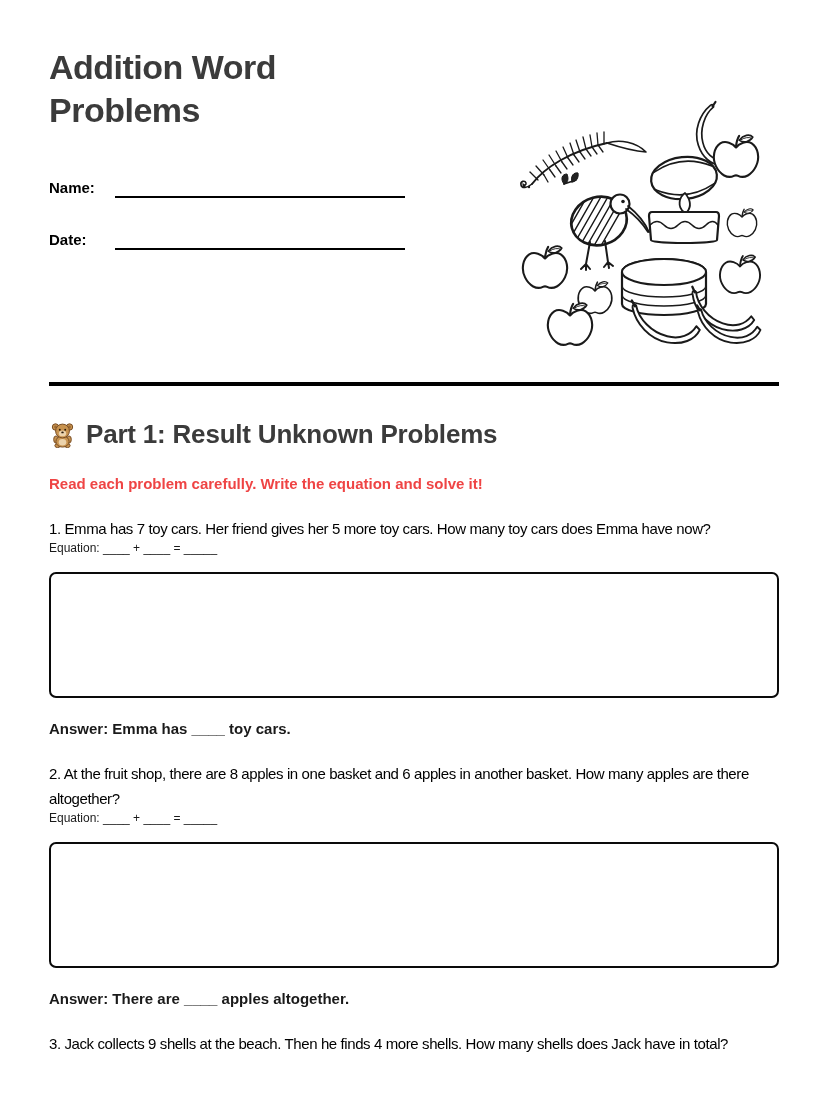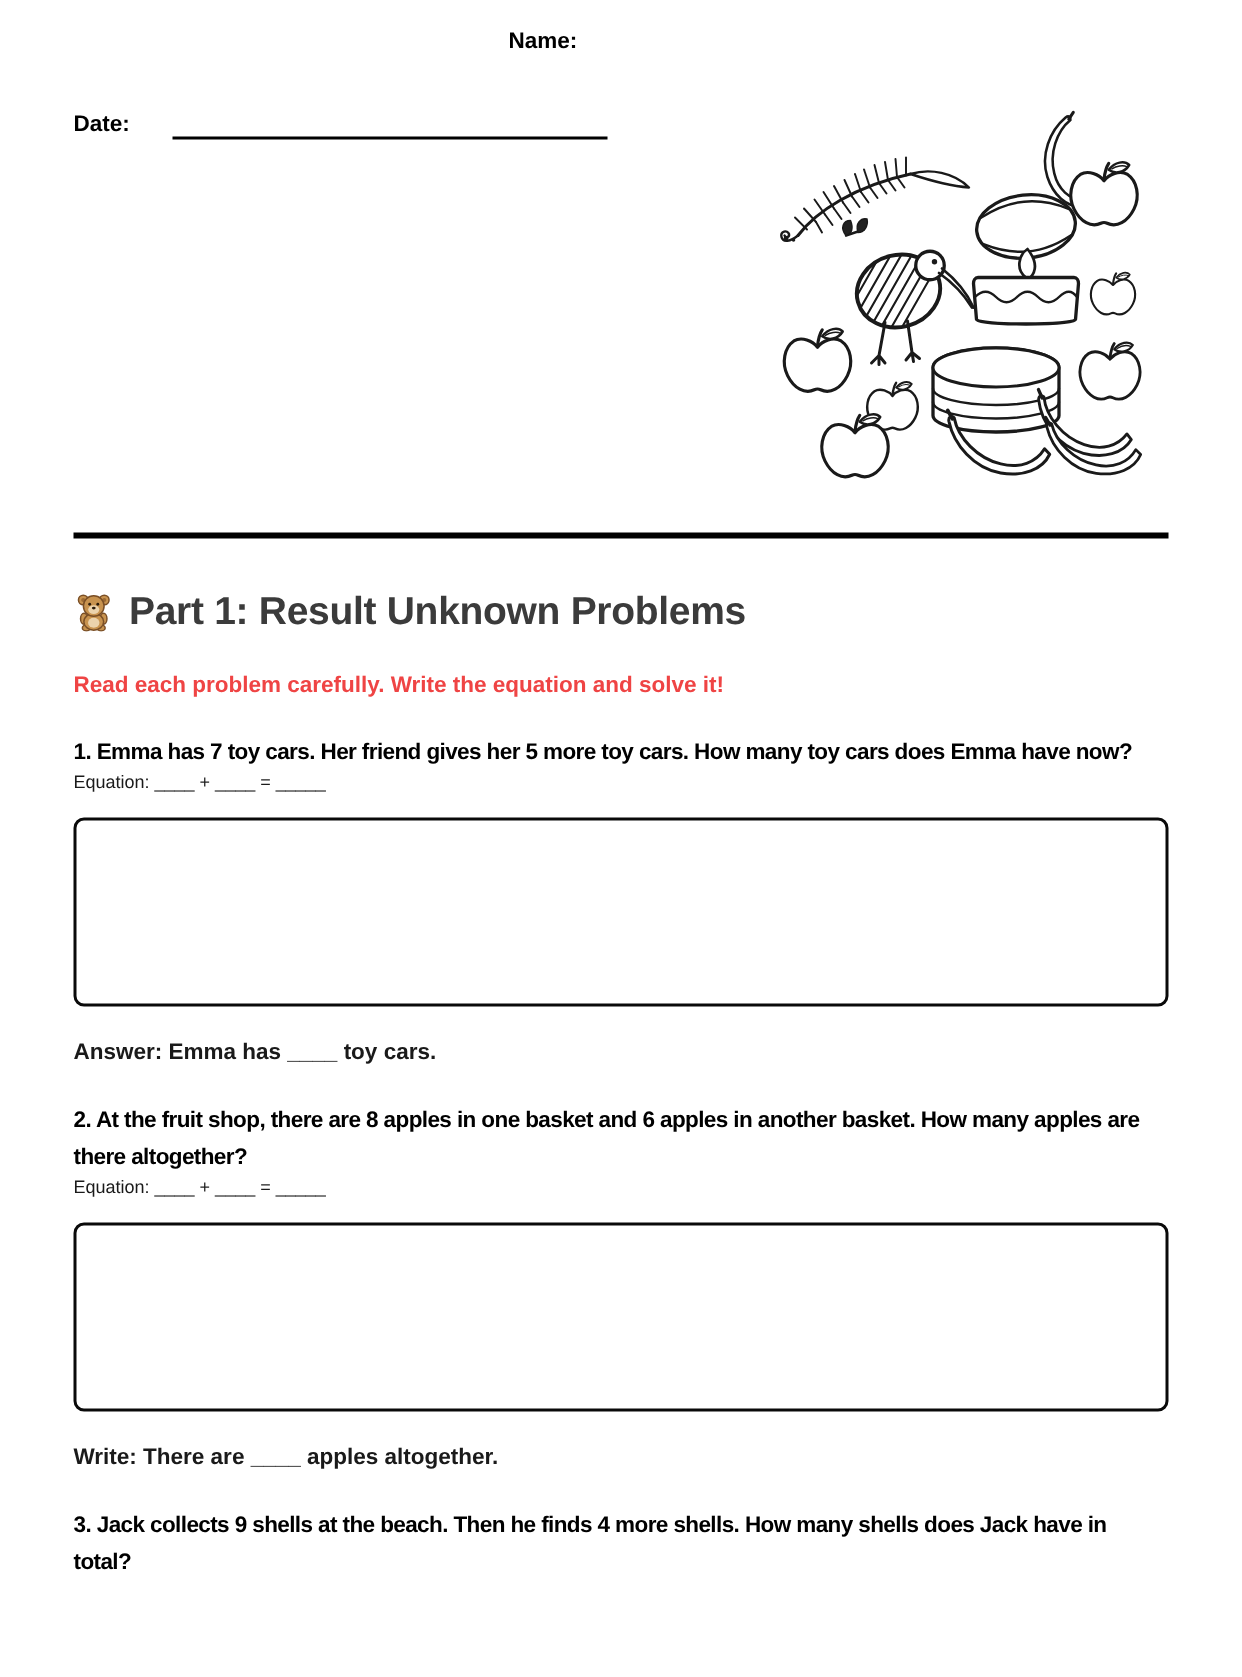--- a/index.html
+++ b/index.html
@@ -6,53 +6,54 @@
   html,body { background:#ffffff; }
   body { width:828px; height:1118px; overflow:hidden; font-family:"Liberation Sans", sans-serif; color:#111; }
   .page { position:relative; width:828px; height:1118px; background:#fff; }
   .content { padding:0 49px; }
 
   
   .top { position:relative; height:336px; }
   .page-title { margin-top:46px; max-width:360px; font-size:34px; line-height:1.26;
                 font-weight:700; letter-spacing:-0.5px; color:#3b3b3b; }
   .field { display:flex; align-items:flex-end; width:356px; height:22px; margin-top:30px; }
-  .field.first { margin-top:19px;flex-direction:column; }
+  .field.first { margin-top:44px; }
   .field-label { width:66px; flex:none; font-size:15px; font-weight:700; color:#000; padding-bottom:2px; }
   .blank-line { flex:1; height:100%; border-bottom:2px solid #000; }
 
   .illustration { position:absolute; left:512px; top:50px; width:256px; height:262px; }
   .illustration svg { display:block; }
 
   .divider { height:4px; background:#000; border:0; margin:0 49px; }
 
   
   .section-heading { display:flex; align-items:center; gap:10px; margin-top:33px;
                      font-size:26px; font-weight:700; color:#3b3b3b; letter-spacing:-0.2px; }
   .section-heading .bear { flex:none; width:27px; height:27px; }
   .instructions { margin-top:25px; font-size:15px; font-weight:700; color:#ef4444; }
 
-  .ptext { margin-top:24px; font-size:15px; font-weight:700; line-height:25px;
+  .ptext { margin-top:24px; font-size:15px; font-weight:400; line-height:25px;
            letter-spacing:-0.4px; color:#000; }
   .equation { font-size:12px; font-weight:400; color:#1a1a1a; }
   .workbox { margin-top:17px; height:126px; border:2.5px solid #0a0a0a; border-radius:7px; background:#fff; }
   .answer { margin-top:22px; font-size:15px; font-weight:700; color:#1a1a1a; }
 
   
   .lineart path, .lineart ellipse, .lineart circle, .lineart line {
     vector-effect:none;
   }
 </style>
 </head>
 <body>
 
 <div class="page">
 
   <div class="top">
     <div class="content">
+      <h1 class="page-title">Addition Word Problems</h1>
 
       <div class="field first">
         <span class="field-label">Name:</span>
         <span class="blank-line"></span>
       </div>
 
       <div class="field">
         <span class="field-label">Date:</span>
         <span class="blank-line"></span>
       </div>
@@ -226,21 +227,21 @@
       <p class="ptext">1. Emma has 7 toy cars. Her friend gives her 5 more toy cars. How many toy cars does Emma have now?</p>
       <p class="equation">Equation: ____ + ____ = _____</p>
       <div class="workbox"></div>
       <p class="answer">Answer: Emma has ____ toy cars.</p>
     </div>
 
     <div>
       <p class="ptext">2. At the fruit shop, there are 8 apples in one basket and 6 apples in another basket. How many apples are there altogether?</p>
       <p class="equation">Equation: ____ + ____ = _____</p>
       <div class="workbox"></div>
-      <p class="answer">Write: There are ____ apples altogether.</p>
+      <p class="answer">Answer: There are ____ apples altogether.</p>
     </div>
 
     <div>
       <p class="ptext">3. Jack collects 9 shells at the beach. Then he finds 4 more shells. How many shells does Jack have in total?</p>
     </div>
   </div>
 
 </div>
 
 </body></html>

